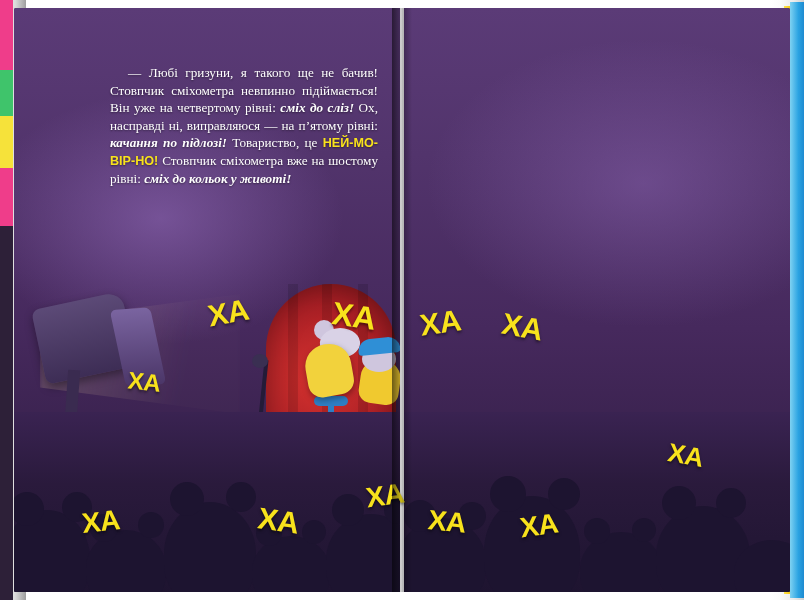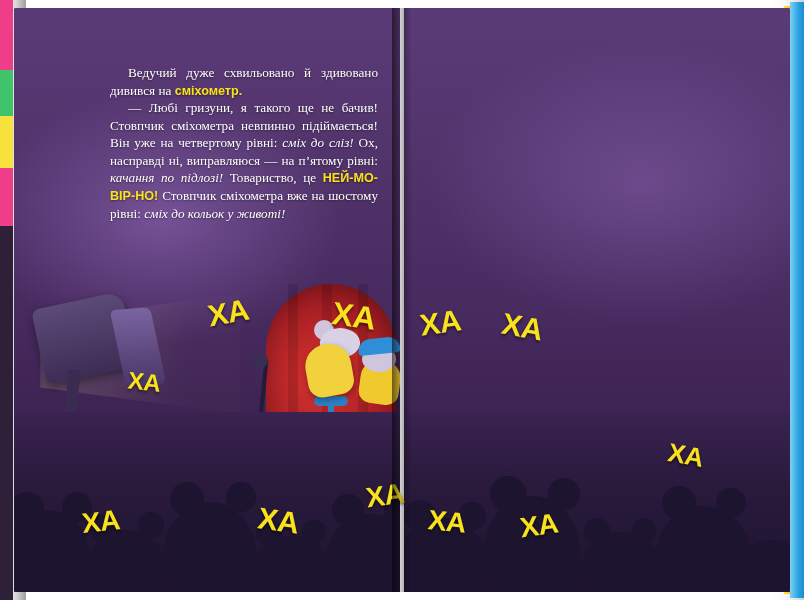--- a/index.html
+++ b/index.html
@@ -115,21 +115,21 @@
     font-size: 13.2px;
     line-height: 1.33;
     text-align: justify;
     text-shadow: 0 1px 2px rgba(0,0,0,0.45);
   }
   .text-left {
     left: 96px; top: 56px; width: 268px;
   }
   .text-block p { margin: 0; }
   .text-block p.indent { text-indent: 18px; }
-  .hl-ital { font-style: italic; }
+  .hl-ital { font-style: italic; font-weight: bold; }
   .hl-smicho {
     color: #f8e21c;
     font-weight: bold;
     font-family: "Liberation Sans", sans-serif;
     font-size: 12.6px;
   }
 
   
   .spotlight-cone {
     position: absolute;
@@ -359,21 +359,20 @@
       <div class="crowd-ear" style="left:212px;bottom:80px;width:30px;height:30px;"></div>
       <div class="crowd-head" style="left:238px;width:78px;height:70px;"></div>
       <div class="crowd-ear" style="left:242px;bottom:46px;width:26px;height:26px;"></div>
       <div class="crowd-ear" style="left:288px;bottom:48px;width:24px;height:24px;"></div>
       <div class="crowd-head" style="left:312px;width:90px;height:92px;"></div>
       <div class="crowd-ear" style="left:318px;bottom:66px;width:32px;height:32px;"></div>
       <div class="crowd-ear" style="left:370px;bottom:68px;width:28px;height:28px;"></div>
     </div>
 
     <div class="text-block text-left">
-      <p class="indent">Ведучий дуже схвильовано й здивовано дивився на <span class="hl-smicho">сміхометр.</span></p>
       <p class="indent">— Любі гризуни, я такого ще не бачив! Стовпчик сміхометра невпинно підіймається! Він уже на четвертому рівні: <span class="hl-ital">сміх до сліз!</span> Ох, насправді ні, виправляюся — на п’ятому рівні: <span class="hl-ital">качання по підлозі!</span> Товариство, це <span class="hl-smicho">НЕЙ-МО-ВІР-НО!</span> Стовпчик сміхометра вже на шостому рівні: <span class="hl-ital">сміх до кольок у животі!</span></p>
     </div>
   </div>
 
   <div class="page page-right">
     <div class="scene-bg-right"></div>
 
     <div class="stage-floor"></div>
     <div class="crowd">
       <div class="crowd-head" style="left:-6px;width:88px;height:88px;"></div>

